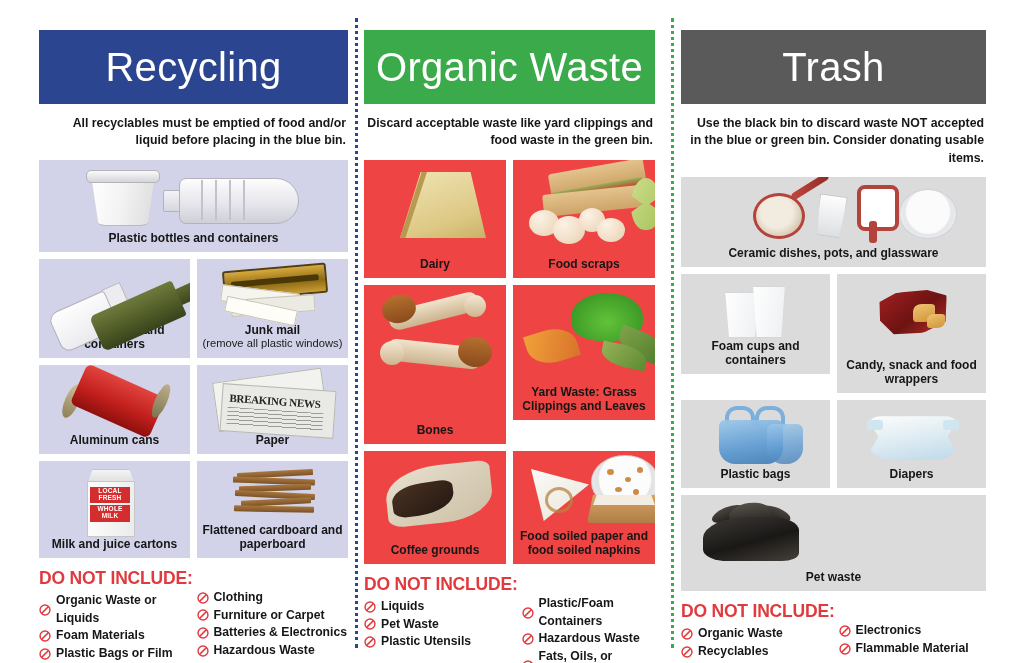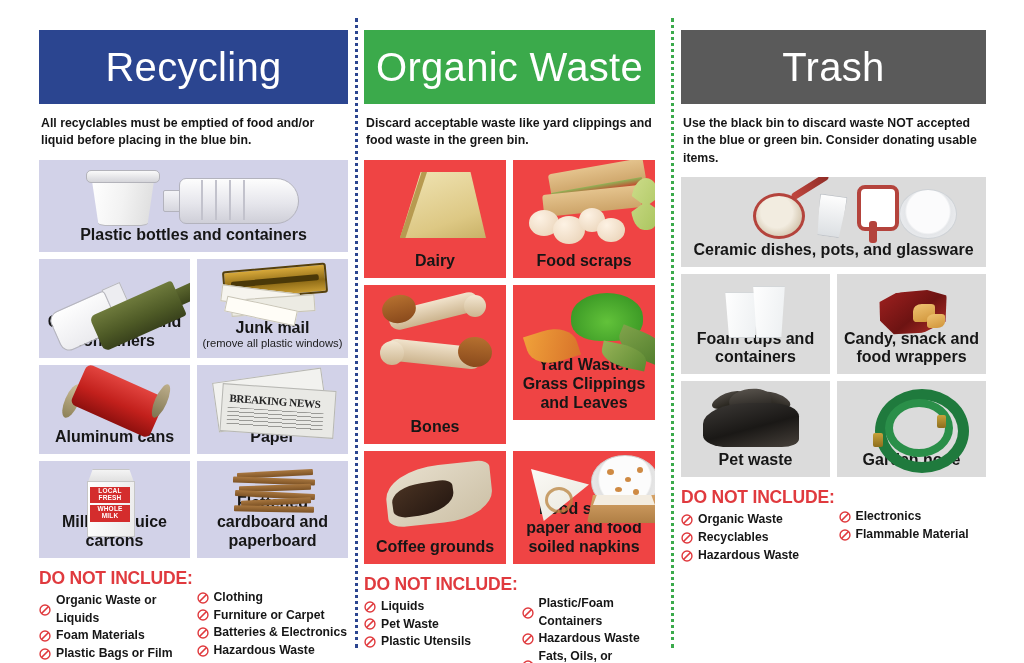--- a/index.html
+++ b/index.html
@@ -55,21 +55,21 @@
     font-weight: 400;
     letter-spacing: 0.3px;
     line-height: 1;
   }
   .banner-recycling { background: #2B4590; }
   .banner-organic   { background: #3BAA4B; }
   .banner-trash     { background: #5A5A5A; }
 
   
   .intro {
-    text-align: left;
+    text-align: right;
     font-size: 12.3px;
     line-height: 1.42;
     font-weight: 700;
     color: #161616;
     padding: 11px 2px 10px 2px;
   }
   .intro b { font-weight: 800; }
 
   
   .tiles {
@@ -97,21 +97,21 @@
   .tile-recycling { background: #D2D2E8; }
   .tile-organic   { background: #ef4444; }
   .tile-trash     { background: #DBDBDB; }
 
   .tile-art {
     flex: 1 1 auto;
     width: 100%;
     position: relative;
   }
   .tile-label {
-    font-size: 16px;
+    font-size: 12px;
     font-weight: 700;
     line-height: 1.18;
     text-align: center;
     color: #161616;
     padding: 0 4px;
   }
   .tile-sub {
     font-size: 11.2px;
     font-weight: 400;
     line-height: 1.2;
@@ -781,50 +781,60 @@
       </div>
 
       <div class="tile-row">
         <div class="tile half tile-trash" style="height:100px">
           <div class="tile-art">
             <div class="art foamcup" style="left:42px;top:18px;width:36px;height:44px"></div>
             <div class="art foamcup" style="left:70px;top:12px;width:34px;height:50px"></div>
           </div>
           <div class="tile-label">Foam cups and containers</div>
         </div>
-        <div class="tile half tile-trash" style="height:100px">
+        <div class="tile half tile-trash" style="height:119px">
           <div class="tile-art">
             <div class="art chipbag"></div>
             <div class="art chip" style="left:76px;top:30px;width:22px;height:18px"></div>
             <div class="art chip" style="left:90px;top:40px;width:18px;height:14px"></div>
           </div>
           <div class="tile-label">Candy, snack and food wrappers</div>
         </div>
       </div>
 
+      <div class="tile-row">
+        <div class="tile half tile-trash" style="height:88px">
+          <div class="tile-art">
+            <div class="art pbag-handle" style="left:44px;top:6px;width:22px;height:16px"></div>
+            <div class="art pbag-handle" style="left:74px;top:6px;width:22px;height:16px"></div>
+            <div class="art pbag" style="left:38px;top:20px;width:64px;height:44px"></div>
+            <div class="art pbag" style="left:86px;top:24px;width:36px;height:40px;opacity:.8"></div>
+          </div>
+          <div class="tile-label">Plastic bags</div>
+        </div>
+        <div class="tile half tile-trash" style="height:88px">
+          <div class="tile-art">
+            <div class="art diaper"></div>
+            <div class="art diaper-tape" style="left:30px;top:20px;width:16px;height:10px"></div>
+            <div class="art diaper-tape" style="left:106px;top:20px;width:16px;height:10px"></div>
+          </div>
+          <div class="tile-label">Diapers</div>
+        </div>
+      </div>
 
       <div class="tile-row">
         <div class="tile half tile-trash" style="height:96px">
           <div class="tile-art">
             <div class="art tbag-ear" style="left:30px;top:12px;width:34px;height:14px;transform:rotate(-22deg)"></div>
             <div class="art tbag-ear" style="left:76px;top:12px;width:34px;height:14px;transform:rotate(18deg)"></div>
             <div class="art tbag-tie"></div>
             <div class="art tbag"></div>
           </div>
           <div class="tile-label">Pet waste</div>
         </div>
-        <div class="tile half tile-trash" style="height:96px">
-          <div class="tile-art">
-            <div class="art hose"></div>
-            <div class="art hose2"></div>
-            <div class="art hose-end" style="left:36px;top:52px;width:10px;height:14px"></div>
-            <div class="art hose-end" style="left:100px;top:34px;width:9px;height:13px"></div>
-          </div>
-          <div class="tile-label">Garden hose</div>
-        </div>
       </div>
     </div>
 
     <div class="dni">
       <div class="dni-col">
         <div class="dni-title">DO NOT INCLUDE:</div>
         <div class="dni-item">
           <svg class="ban-icon" viewBox="0 0 16 16">
               <circle cx="8" cy="8" r="6.6" fill="none" stroke="#E03A3E" stroke-width="1.9"></circle>
               <line x1="3.5" y1="12.5" x2="12.5" y2="3.5" stroke="#E03A3E" stroke-width="1.9"></line>

